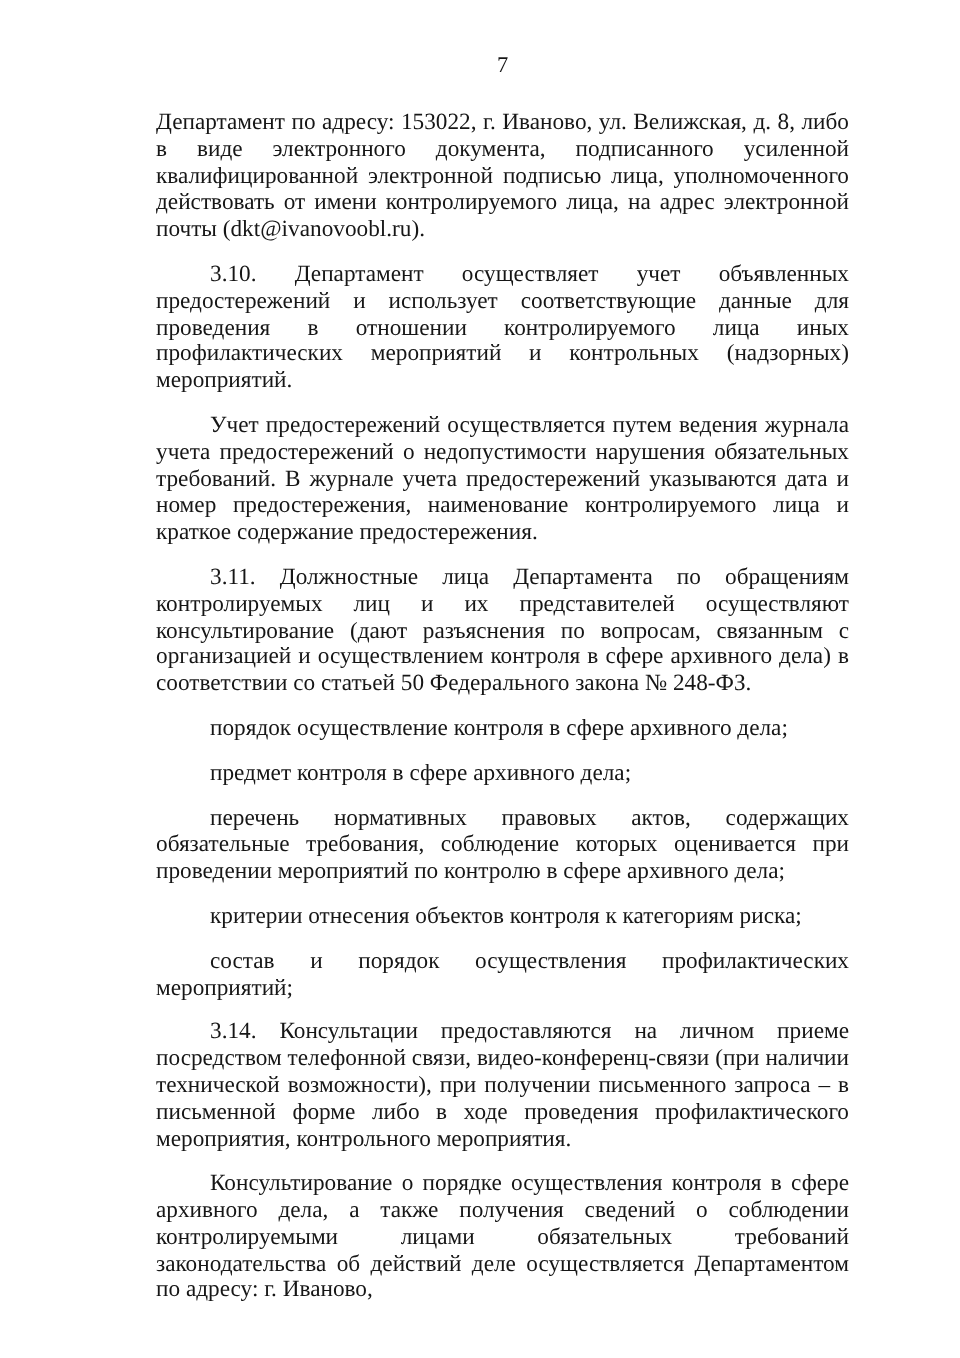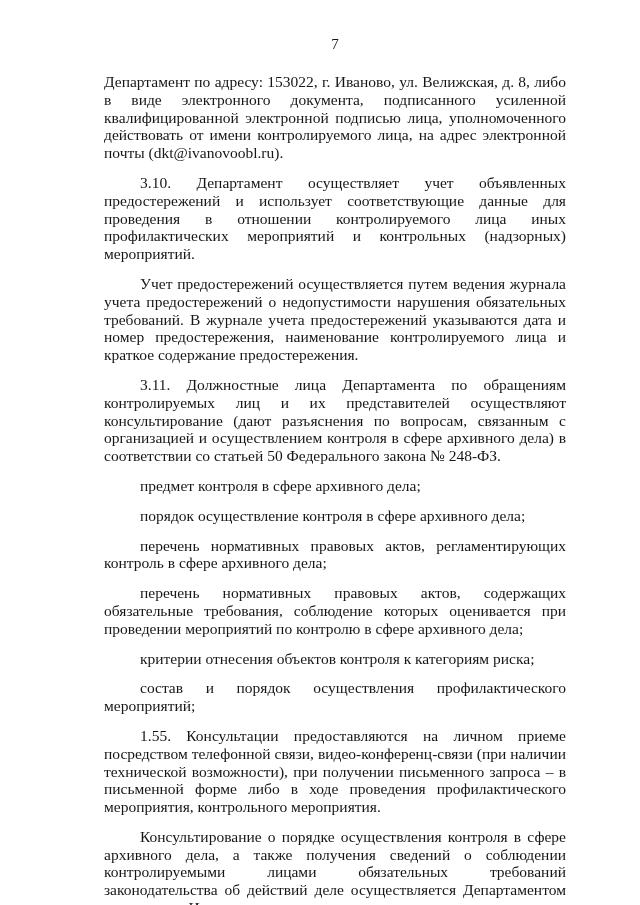--- a/index.html
+++ b/index.html
@@ -44,22 +44,21 @@
 </head>
 <body>
 
 <div class="page">
   <div class="page-number">7</div>
   <div class="content">
       <p class="para">Департамент по адресу: 153022, г. Иваново, ул. Велижская, д. 8, либо в виде электронного документа, подписанного усиленной квалифицированной электронной подписью лица, уполномоченного действовать от имени контролируемого лица, на адрес электронной почты (dkt@ivanovoobl.ru).</p>
       <p class="para indent">3.10. Департамент осуществляет учет объявленных предостережений и использует соответствующие данные для проведения в отношении контролируемого лица иных профилактических мероприятий и контрольных (надзорных) мероприятий.</p>
       <p class="para indent">Учет предостережений осуществляется путем ведения журнала учета предостережений о недопустимости нарушения обязательных требований. В журнале учета предостережений указываются дата и номер предостережения, наименование контролируемого лица и краткое содержание предостережения.</p>
       <p class="para indent">3.11. Должностные лица Департамента по обращениям контролируемых лиц и их представителей осуществляют консультирование (дают разъяснения по вопросам, связанным с организацией и осуществлением контроля в сфере архивного дела) в соответствии со статьей 50 Федерального закона № 248-ФЗ.</p>
+      <p class="para indent">порядок осуществление контроля в сфере архивного дела;</p>
       <p class="para indent">предмет контроля в сфере архивного дела;</p>
-      <p class="para indent">порядок осуществление контроля в сфере архивного дела;</p>
-      <p class="para indent">перечень нормативных правовых актов, регламентирующих контроль в сфере архивного дела;</p>
       <p class="para indent">перечень нормативных правовых актов, содержащих обязательные требования, соблюдение которых оценивается при проведении мероприятий по контролю в сфере архивного дела;</p>
       <p class="para indent">критерии отнесения объектов контроля к категориям риска;</p>
-      <p class="para indent">состав и порядок осуществления профилактического мероприятий;</p>
-      <p class="para indent">1.55. Консультации предоставляются на личном приеме посредством телефонной связи, видео-конференц-связи (при наличии технической возможности), при получении письменного запроса – в письменной форме либо в ходе проведения профилактического мероприятия, контрольного мероприятия.</p>
+      <p class="para indent">состав и порядок осуществления профилактических мероприятий;</p>
+      <p class="para indent">3.14. Консультации предоставляются на личном приеме посредством телефонной связи, видео-конференц-связи (при наличии технической возможности), при получении письменного запроса – в письменной форме либо в ходе проведения профилактического мероприятия, контрольного мероприятия.</p>
       <p class="para indent">Консультирование о порядке осуществления контроля в сфере архивного дела, а также получения сведений о соблюдении контролируемыми лицами обязательных требований законодательства об действий деле осуществляется Департаментом по адресу: г. Иваново,</p>
     </div>
 </div>
 
 </body></html>

